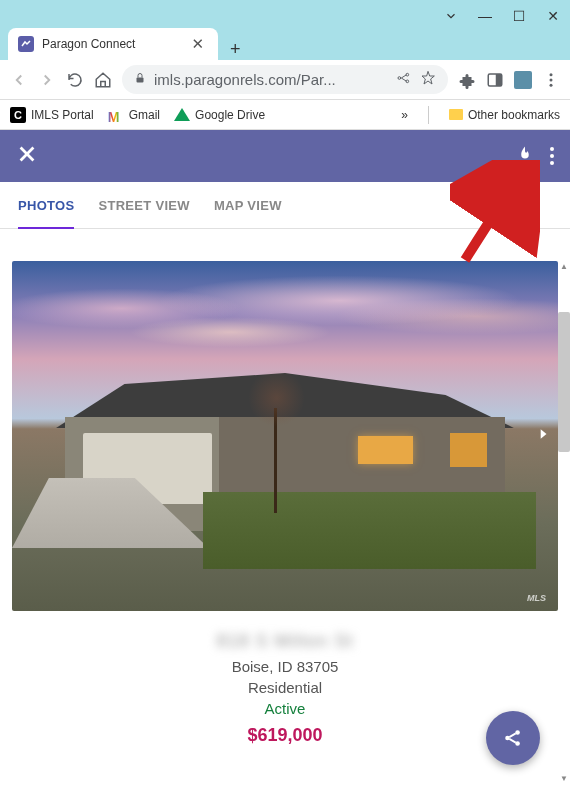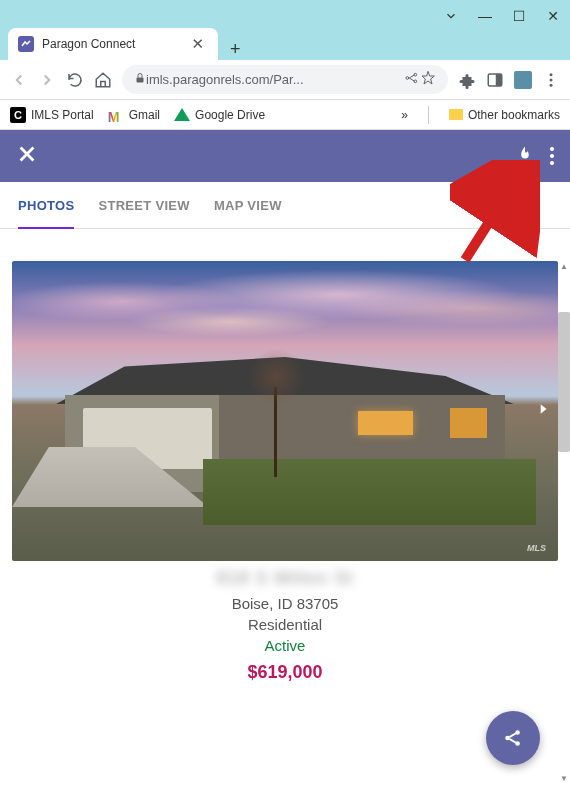--- a/index.html
+++ b/index.html
@@ -16,21 +16,21 @@
     .tab-favicon svg { width: 10px; height: 10px; }
     .tab-title { font-size: 12px; color: #333; flex: 1; }
     .tab-close { color: #555; font-size: 15px; padding: 0 4px; }
     .new-tab { padding: 0 12px; font-size: 18px; color: #333; }
     
     
     .nav-bar { background: #fff; display: flex; align-items: center; padding: 6px 10px; gap: 10px; height: 40px; border-bottom: 1px solid #ddd; }
     .nav-icon { color: #5f6368; display: flex; align-items: center; justify-content: center; }
     .nav-icon svg { width: 18px; height: 18px; }
     .nav-icon.disabled { color: #bbb; }
-    .url-bar { flex: 1; background: #f1f3f4; border-radius: 16px; padding: 5px 12px; display: flex; align-items: center; font-size: 13px; color: #5f6368; }
+    .url-bar { flex: 1; background: #f1f3f4; border-radius: 16px; padding: 5px 12px; display: flex; align-items: center; gap: 8px; font-size: 15px; color: #5f6368; }
     .url-text { flex: 1; white-space: nowrap; overflow: hidden; text-overflow: ellipsis; }
     .ext-icon { width: 18px; height: 18px; background: #5b8fa8; border-radius: 2px; }
     
     
     .bookmarks-bar { background: #fff; display: flex; align-items: center; padding: 4px 10px; gap: 14px; height: 30px; border-bottom: 1px solid #ddd; font-size: 12px; color: #333; }
     .bookmark { display: flex; align-items: center; gap: 5px; }
     .bm-icon { width: 16px; height: 16px; border-radius: 2px; display: flex; align-items: center; justify-content: center; font-size: 11px; font-weight: bold; }
     .bm-icon.black { background: #000; color: #fff; }
     .gmail-icon { position: relative; width: 16px; height: 12px; }
     .gmail-icon::before { content: 'M'; position: absolute; font-weight: bold; font-size: 14px; background: linear-gradient(90deg,#4285f4,#ea4335,#fbbc05,#34a853); -webkit-background-clip: text; color: transparent; }
@@ -52,42 +52,42 @@
     .hot-icon svg { width: 18px; height: 20px; }
     .menu-dots { color: #fff; display: flex; flex-direction: column; gap: 3px; }
     .menu-dots span { width: 4px; height: 4px; background: #fff; border-radius: 50%; }
     
     
     .view-tabs { display: flex; gap: 24px; padding: 16px 18px 0; border-bottom: 1px solid #e0e0e0; }
     .view-tab { font-size: 13px; font-weight: 600; color: #888; padding-bottom: 14px; letter-spacing: 0.3px; }
     .view-tab.active { color: #3856a8; border-bottom: 2px solid #6d28d9; margin-bottom: -1px; }
     
     
-    .photo-container { margin: 32px 12px 0; position: relative; height: 300px; background: linear-gradient(180deg, #3a5f9e 0%, #8a7fb8 15%, #d4a5b8 28%, #b8c8dc 45%, #8b7865 48%, #6b6d5a 75%, #5a5d4a 100%); border-radius: 2px; overflow: hidden; }
+    .photo-container { margin: 32px 12px 0; position: relative; height: 350px; background: linear-gradient(180deg, #3a5f9e 0%, #8a7fb8 15%, #d4a5b8 28%, #b8c8dc 45%, #8b7865 48%, #6b6d5a 75%, #5a5d4a 100%); border-radius: 2px; overflow: hidden; }
     .sky-clouds { position: absolute; top: 0; left: 0; right: 0; height: 45%; background: 
       radial-gradient(ellipse 120px 20px at 20% 30%, rgba(255,200,210,0.6), transparent),
       radial-gradient(ellipse 180px 25px at 60% 25%, rgba(255,210,220,0.7), transparent),
       radial-gradient(ellipse 140px 18px at 85% 35%, rgba(255,200,180,0.5), transparent),
       radial-gradient(ellipse 100px 15px at 40% 45%, rgba(255,220,200,0.6), transparent); }
     .house { position: absolute; left: 8%; right: 8%; top: 32%; height: 45%; }
     .roof { position: absolute; top: 0; left: 0; right: 0; height: 35%; background: #3d3d3d; clip-path: polygon(0 100%, 15% 20%, 50% 0, 85% 40%, 100% 100%); }
     .walls { position: absolute; top: 28%; left: 2%; right: 2%; bottom: 0; background: linear-gradient(90deg, #8a8678 0%, #8a8678 35%, #736b5f 35%, #736b5f 100%); }
     .garage { position: absolute; left: 6%; top: 38%; width: 28%; height: 45%; background: #d8d4c8; border-radius: 2px; }
     .window1 { position: absolute; right: 22%; top: 40%; width: 12%; height: 18%; background: #e8a845; box-shadow: 0 0 8px rgba(232,168,69,0.6); }
     .window2 { position: absolute; right: 6%; top: 38%; width: 8%; height: 22%; background: #d89838; }
     .driveway { position: absolute; bottom: 18%; left: 0; width: 45%; height: 20%; background: linear-gradient(180deg, #c4c0b8, #b0aca4); clip-path: polygon(15% 0, 50% 0, 80% 100%, 0 100%); }
     .grass { position: absolute; bottom: 12%; left: 35%; right: 4%; height: 22%; background: linear-gradient(180deg, #5a6d3a, #4a5d2a); }
     .tree { position: absolute; bottom: 28%; left: 48%; width: 3px; height: 30%; background: #3a2818; }
     .tree::before { content: ''; position: absolute; top: -40px; left: -25px; width: 55px; height: 60px; background: radial-gradient(circle, rgba(120,80,60,0.5), transparent 70%); border-radius: 50%; }
     .mls-mark { position: absolute; bottom: 8px; right: 12px; color: rgba(255,255,255,0.7); font-size: 9px; font-style: italic; font-weight: bold; }
     .next-arrow { position: absolute; right: 8px; top: 50%; transform: translateY(-50%); color: #fff; }
     .next-arrow svg { width: 14px; height: 18px; }
     
     
-    .property-info { text-align: center; padding: 7px 0 0; }
+    .property-info { text-align: center; padding: 20px 0 0; }
     .blurred-address { font-size: 18px; color: #999; filter: blur(5px); margin-bottom: 6px; letter-spacing: 1px; }
     .city-line { font-size: 15px; color: #555; margin-bottom: 4px; }
     .type-line { font-size: 15px; color: #555; margin-bottom: 4px; }
     .status-line { font-size: 15px; color: #15803d; margin-bottom: 8px; }
     .price-line { font-size: 18px; font-weight: bold; color: #be185d; }
     
     
     .share-fab { position: absolute; bottom: 22px; right: 30px; width: 54px; height: 54px; background: #6165a4; border-radius: 50%; display: flex; align-items: center; justify-content: center; box-shadow: 0 3px 8px rgba(0,0,0,0.3); }
     .share-fab svg { width: 22px; height: 22px; }
     

